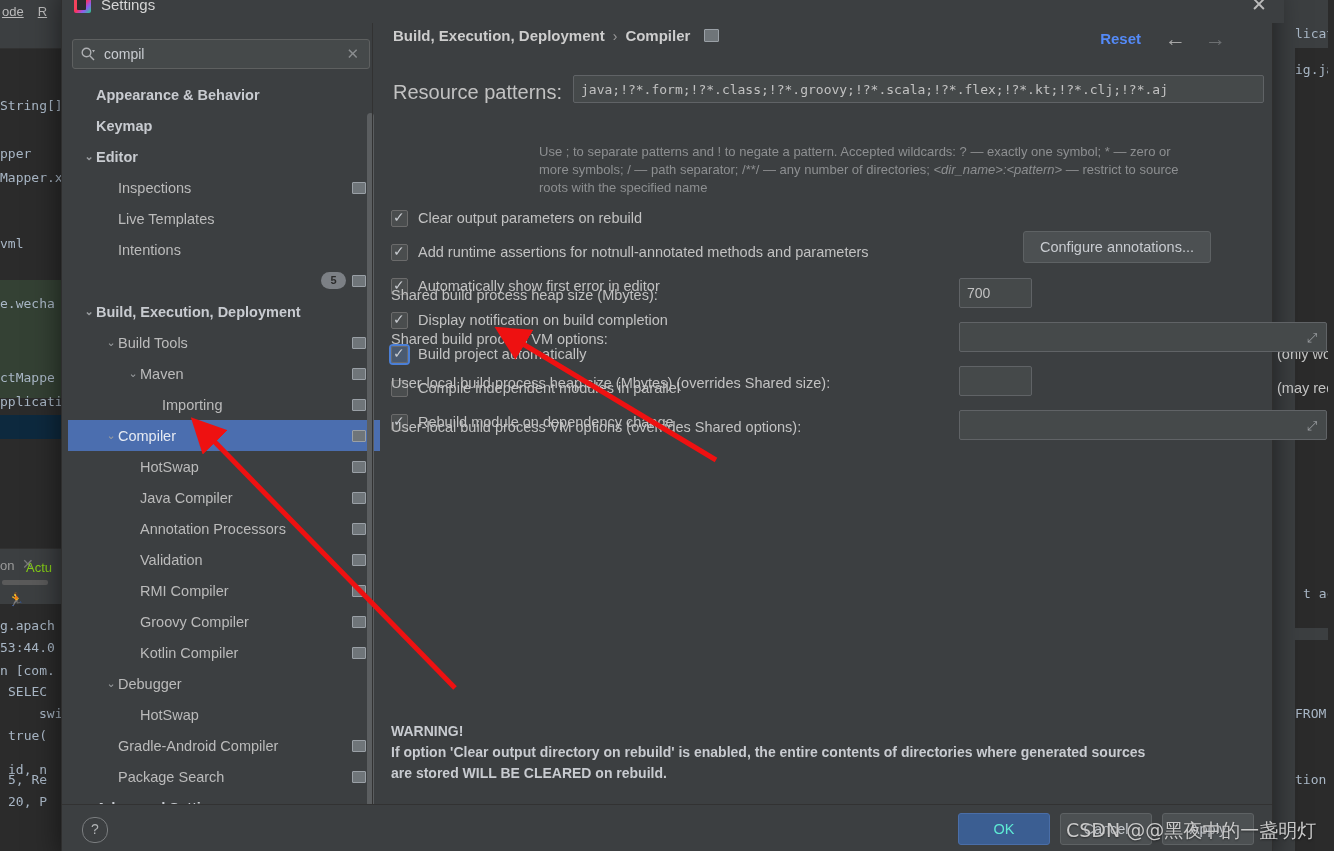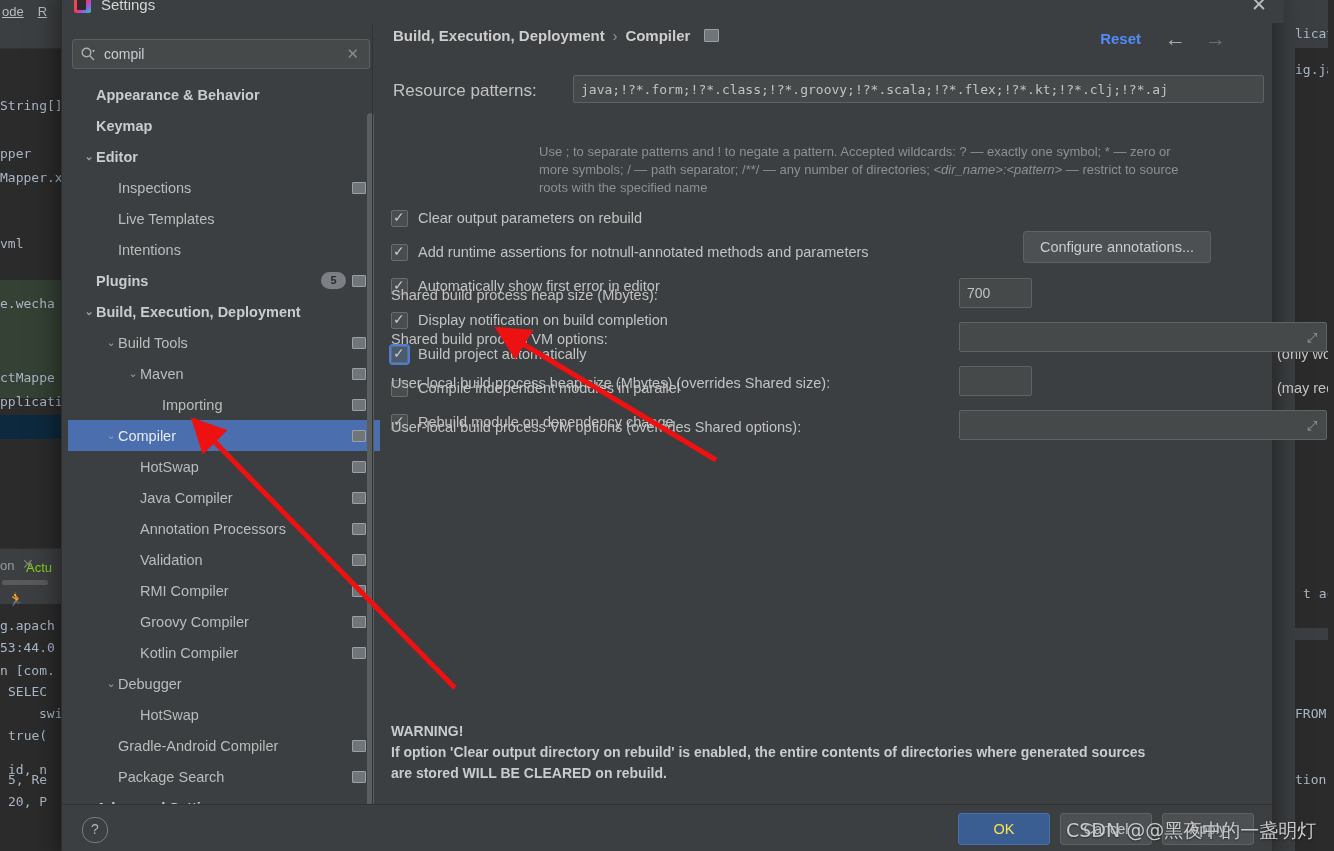--- a/index.html
+++ b/index.html
@@ -115,21 +115,21 @@
   .bc-item { color: #cdcdcd; font-size: 15px; font-weight: bold; }
   .bc-sep { color: #9b9b9b; font-size: 14px; }
   .bc-icon { width: 13px; height: 11px; border: 1px solid #9aa0a6; border-radius: 1px; background: #6f7579; margin-left: 6px; }
 
   .reset-link { position: absolute; right: 131px; top: 7px; color: #548af7; font-size: 15px; font-weight: bold; cursor: pointer; }
   .nav-arrow { position: absolute; top: 4px; color: #a6a6a6; font-size: 21px; cursor: pointer; }
   .nav-back { right: 86px; }
   .nav-fwd { right: 46px; color: #6c6f71; }
 
   .row-res { position: absolute; left: 9px; top: 52px; width: 880px; height: 30px; }
-  .lbl { color: #c2c2c2; font-size: 17px; }
+  .lbl { color: #c2c2c2; font-size: 20px; }
   .res-label { position: absolute; left: 0; top: 6px; }
   .res-field {
     position: absolute; left: 180px; top: 0; width: 691px; height: 28px;
     background: #45494a; border: 1px solid #606366; border-radius: 2px;
     color: #c2c2c2; font-family: "DejaVu Sans Mono", monospace; font-size: 13px;
     padding: 0 22px 0 7px; outline: none; box-sizing: border-box;
   }
   .expand-glyph { position: absolute; right: 6px; top: 7px; color: #9a9da0; font-size: 13px; cursor: pointer; }
 
   .hint {
@@ -178,21 +178,21 @@
   .warning { position: absolute; left: 7px; top: 698px; width: 880px; color: #c8cbd0; font-size: 14px; font-weight: bold; line-height: 21px; }
 
   
   .dlg-footer { position: absolute; left: 0; top: 819px; width: 1210px; height: 48px; background: #3c3f41; border-top: 1px solid #323232; }
   .help-circle {
     position: absolute; left: 20px; top: 12px; width: 24px; height: 24px;
     border-radius: 12px; border: 1px solid #7a7d7f; color: #b0b3b5;
     font-size: 14px; line-height: 23px; text-align: center; cursor: pointer;
   }
   .footer-btns { position: absolute; right: 18px; top: 8px; display: flex; gap: 10px; }
-  .btn-ok { background: #3b5e92; border-color: #4a6ea8; color: #fde047; min-width: 92px; text-align: center; }
+  .btn-ok { background: #3b5e92; border-color: #4a6ea8; color: #5eead4; min-width: 92px; text-align: center; }
   .btn-plain { min-width: 92px; text-align: center; }
 
   
   .anno { position: absolute; inset: 0; pointer-events: none; }
   .watermark {
     position: absolute; left: 1066px; top: 818px;
     color: #c9c9c9; font-size: 19px; white-space: nowrap;
     font-family: "DejaVu Sans", sans-serif;
     text-shadow: 0 1px 2px rgba(0,0,0,0.45);
   }
@@ -300,21 +300,20 @@
               <span class="trow-label">Live Templates</span>
             </div>
             <div class="tree-row">
               <span style="width: 36px; flex: 0 0 auto;"></span>
               <span class="tw"></span>
               <span class="trow-label">Intentions</span>
             </div>
             <div class="tree-row bold">
               <span style="width: 14px; flex: 0 0 auto;"></span>
               <span class="tw"></span>
-              <span class="trow-label">Plugins</span>
               <span class="badge">5</span>
               <span class="row-icon"></span>
             </div>
             <div class="tree-row bold">
               <span style="width: 14px; flex: 0 0 auto;"></span>
               <span class="tw">⌄</span>
               <span class="trow-label">Build, Execution, Deployment</span>
             </div>
             <div class="tree-row">
               <span style="width: 36px; flex: 0 0 auto;"></span>

